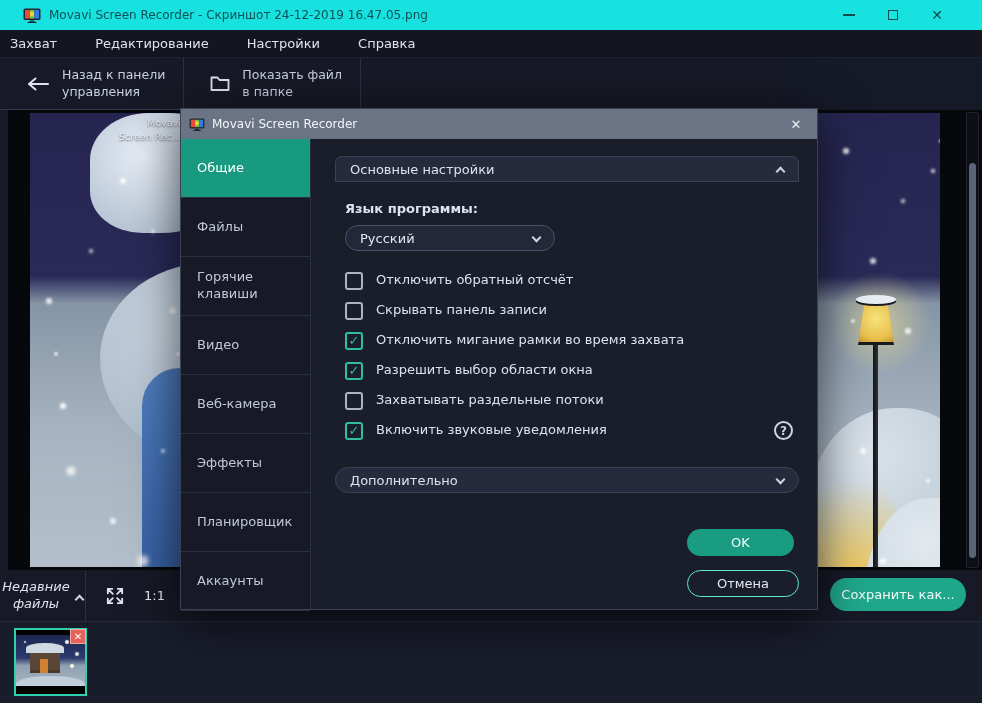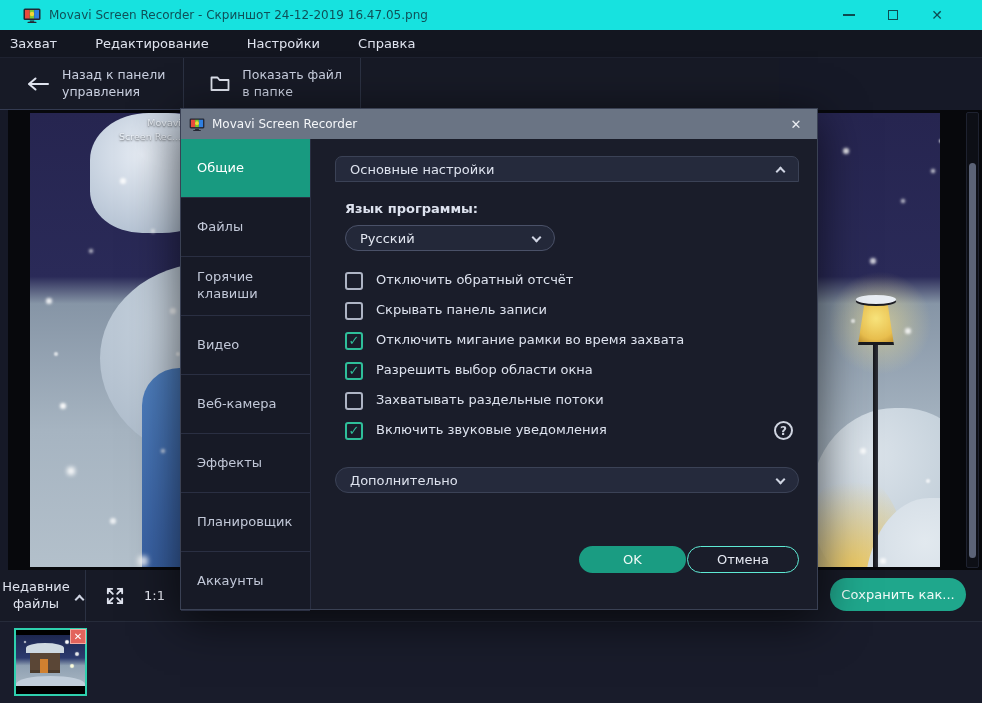--- a/index.html
+++ b/index.html
@@ -88,21 +88,21 @@
   .watermark { position:absolute; left:95px; top:6px; width:78px; text-align:right;
     font-size:9.5px; line-height:1.45; color:rgba(240,245,252,.92); text-shadow:0 1px 2px rgba(0,0,0,.6); }
   .scrollbar { position:absolute; left:958px; top:2px; width:13px; height:456px;
     background:#0d0f16; border:1px solid #1e2230; border-radius:2px; }
   .scroll-thumb { position:absolute; left:2px; top:50px; width:7px; height:395px;
     background:#5b6377; border-radius:4px; }
   
   .bottombar { position:absolute; left:0; top:570px; width:982px; height:52px;
     background:#171a26; border-bottom:1px solid #262b3a; display:flex; align-items:center; }
   .recent-cell { width:86px; height:52px; display:flex; align-items:center; justify-content:center;
-    gap:6px; border-right:1px solid #2b3142; }
+    gap:6px; border-right:1px solid #2b3142;font-style:italic; }
   .recent-text { font-size:13px; line-height:1.25; text-align:center; color:#dfe3ee; }
   .caret-up { width:7px; height:7px; border-right:2px solid #cfd4e2; border-bottom:2px solid #cfd4e2;
     transform:rotate(-135deg); margin-top:8px; }
   .expand-btn { margin-left:14px; width:30px; display:flex; justify-content:center; }
   .ratio { margin-left:14px; font-size:13px; color:#e8ebf4; }
   .save-btn { position:absolute; right:16px; top:8px; width:136px; height:33px;
     background:#1fa78c; border:none; border-radius:17px; color:#f2fbf8; font-size:13px;
     font-family:inherit; }
   
   .thumbstrip { position:absolute; left:0; top:622px; width:982px; height:81px; background:#191c2b; }
@@ -155,21 +155,21 @@
   .cb-box { width:18px; height:18px; border:2px solid #aeb4c4; border-radius:3px; flex:none;
     margin-right:13px; display:flex; align-items:center; justify-content:center;
     background:transparent; }
   .cb-mark { display:none; color:#2fbf9a; font-size:13px; font-weight:bold; margin-top:-1px; }
   .cb-row.checked .cb-box { border-color:#2fbf9a; }
   .cb-row.checked .cb-mark { display:block; }
   .cb-label { font-size:13px; color:#dde2ee; }
   .help-ico { position:absolute; right:6px; top:-1px; width:19px; height:19px; border-radius:50%;
     border:2px solid #cfd4e0; color:#cfd4e0; font-size:12px; font-weight:bold;
     display:flex; align-items:center; justify-content:center; }
-  .dlg-buttons { position:absolute; right:18px; bottom:36px; display:flex; gap:1px; }
+  .dlg-buttons { position:absolute; right:18px; bottom:12px; display:flex; gap:14px;flex-direction:column; }
   .btn { height:27px; border-radius:14px; font-size:13px; font-family:inherit; }
   .btn.ok { width:107px; background:#1a9c82; border:none; color:#f0faf7; }
   .btn.cancel { width:112px; background:transparent; border:1px solid #5eead4; color:#e6e9f2; }
   svg { display:block; }
 </style>
 </head>
 <body>
 
 <div class="titlebar">
   <svg class="app-ico" viewBox="0 0 18 15">

